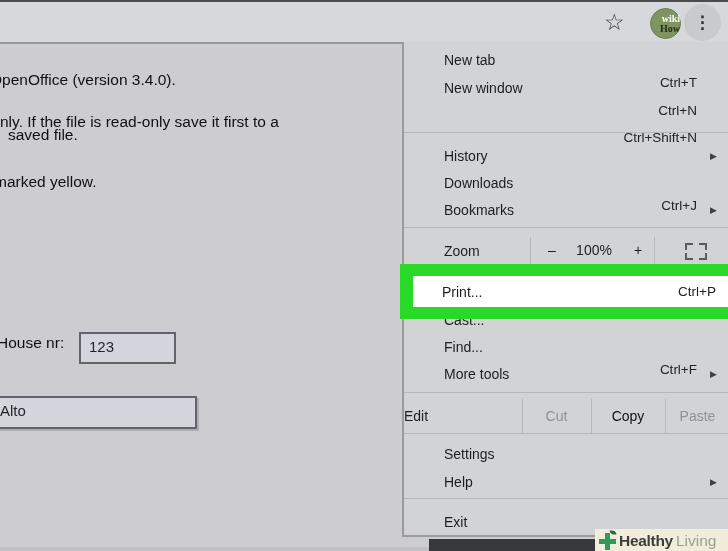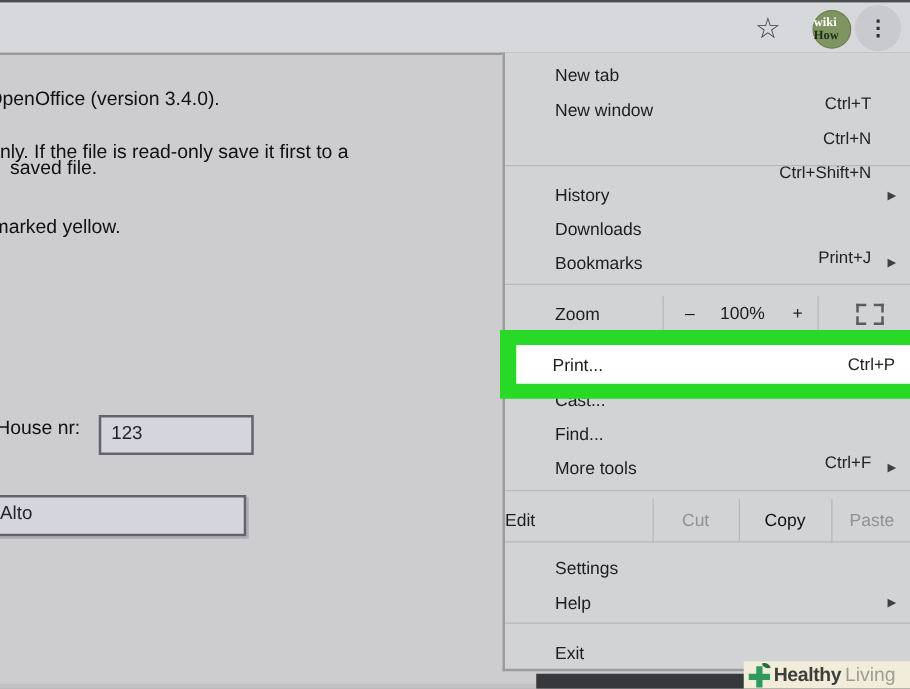--- a/index.html
+++ b/index.html
@@ -5,34 +5,34 @@
   html,body{margin:0;padding:0;background:#888;}
   #screen{position:relative;width:728px;height:551px;overflow:hidden;
     font-family:"Liberation Sans",sans-serif;background:#cdcdcf;
     border-top:2px solid #4a4b4d;box-sizing:border-box;}
 
   
   .toolbar{position:absolute;left:0;top:0;width:728px;height:40px;
     background:#d6d8db;border-bottom:2px solid #98999c;}
   .star{position:absolute;left:604px;top:7px;font-size:23px;color:#3a3d41;line-height:26px;cursor:default;}
   .badge{position:absolute;left:650px;top:6px;width:29px;height:29px;border-radius:50%;
-    background:#7e9562;border:1px solid #69804e;text-align:left;
+    background:#7e9562;border:1px solid #69804e;text-align:right;
     font-family:"Liberation Serif",serif;font-weight:bold;}
   .badge .t1{display:block;font-size:10px;line-height:11px;margin-top:4px;color:#ffffff;}
   .badge .t2{display:block;font-size:10px;line-height:10px;color:#1e2e16;}
   .dotsbtn{position:absolute;left:684px;top:2px;width:37px;height:37px;border-radius:50%;
     background:#c8cacd;text-align:center;}
   .dotsbtn span{font-size:17px;line-height:37px;color:#2c2d2f;font-weight:bold;letter-spacing:0;}
 
   
   .pline{position:absolute;white-space:nowrap;font-size:15.5px;color:#101012;line-height:20px;}
   .fieldlabel{position:absolute;left:-3px;top:332px;font-size:15.5px;color:#101012;}
   .tinput{position:absolute;background:#d5d5dd;border:2px solid #62636b;
     box-sizing:border-box;font-size:15px;color:#24242c;line-height:26px;white-space:nowrap;}
-  .house{left:79px;top:330px;width:124px;height:32px;padding-left:8px;}
+  .house{left:79px;top:330px;width:97px;height:32px;padding-left:8px;}
   .city{left:-14px;top:394px;width:211px;height:33px;padding-left:12px;
     box-shadow:2px 2px 0 #aeaeb2;}
   .bottomstrip{position:absolute;left:0;top:545px;width:430px;height:6px;background:#c1c1c4;}
   .darkbar{position:absolute;left:429px;top:537px;width:299px;height:14px;background:#37383b;}
 
   
   .menu{position:absolute;left:402px;top:40px;width:326px;height:495px;
     background:#d2d3d5;border-left:2px solid #9a9b9d;border-bottom:2px solid #9a9b9d;
     box-sizing:border-box;z-index:2;}
   .mrow{position:absolute;left:0;width:326px;height:28px;display:flex;align-items:center;
@@ -122,21 +122,21 @@
     </div>
 
     <div class="msep" style="top:90px;"></div>
 
     <div class="mrow" style="top:100px;">
       <span>History</span>
       <span class="arr">▶</span>
     </div>
     <div class="mrow" style="top:127px;">
       <span>Downloads</span>
-      <span class="sc">Print+J</span>
+      <span class="sc">Ctrl+J</span>
     </div>
     <div class="mrow" style="top:154px;">
       <span>Bookmarks</span>
       <span class="arr">▶</span>
     </div>
 
     <div class="msep" style="top:185px;"></div>
 
     <div class="mrow" style="top:195px;position:absolute;">
       <span>Zoom</span>

